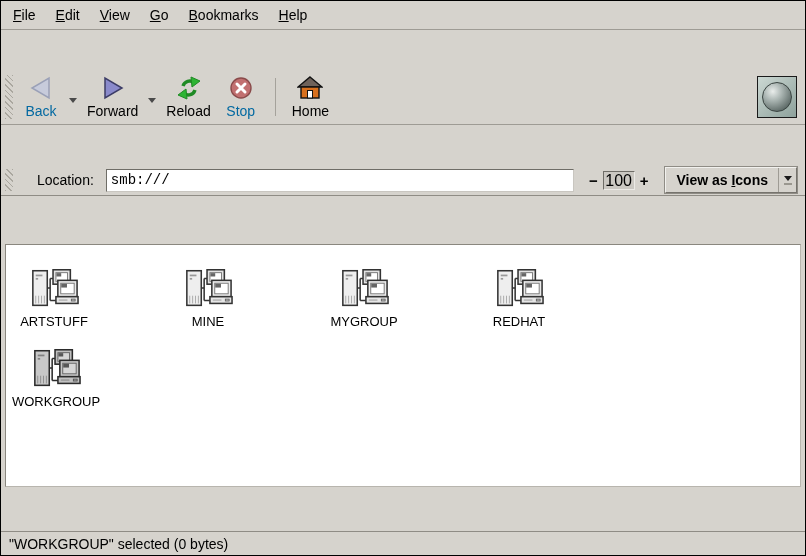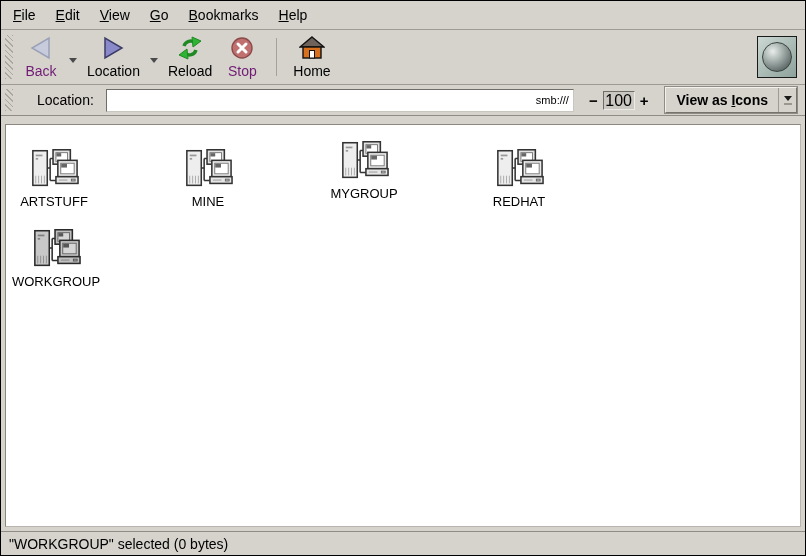--- a/index.html
+++ b/index.html
@@ -4,56 +4,56 @@
 <style>
   html,body{margin:0;padding:0;background:#555;}
   *{box-sizing:border-box;}
   .window{
     width:806px;height:556px;
     border:1px solid #000;
     background:#d6d3cd;
     font-family:"Liberation Sans",sans-serif;
     font-size:14px;color:#000;
     display:flex;flex-direction:column;
-    position:relative;overflow:hidden;
+    position:relative;overflow:hidden;gap:40px;
   }
   
   .menubar{height:29px;display:flex;align-items:center;padding-left:2px;
     border-bottom:1px solid #9e9b94;flex:none;}
   .menu-item{display:inline-block;padding:5px 10px;cursor:default;}
   .menu-item::first-letter{text-decoration:underline;}
   
   .toolbar{height:55px;display:flex;align-items:stretch;
     padding:2px 8px 2px 4px;border-bottom:1px solid #9e9b94;flex:none;}
   .grip{width:8px;margin:3px 4px 3px 0;
     background:repeating-linear-gradient(45deg,#aaa79f 0 1px,transparent 1px 4px);}
   .tb-btn{display:flex;flex-direction:column;align-items:center;justify-content:flex-start;
     padding:3px 6px 1px 6px;min-width:48px;}
   .tb-btn .tb-icon{height:26px;display:flex;align-items:center;justify-content:center;}
   .tb-btn .tb-label{font-size:14px;margin-top:2px;white-space:nowrap;}
-  .tb-btn.disabled .tb-label{color:#701a75;}
+  .tb-btn.disabled .tb-label{color:#0369a1;}
   .chev-wrap{display:flex;align-items:center;padding:0 4px;margin-top:6px;}
   .chev{width:0;height:0;border-left:4px solid transparent;border-right:4px solid transparent;
     border-top:5px solid #4a4a4a;}
   .tb-sep{width:1px;background:#a5a29b;margin:6px 10px;}
   .throbber{margin-left:auto;align-self:center;width:40px;height:42px;
     border:1px solid #1a1a1a;background:linear-gradient(135deg,#ccd8d3,#8da19b);
     display:flex;align-items:center;justify-content:center;}
   .sphere{width:30px;height:30px;border-radius:50%;
     background:radial-gradient(circle at 35% 30%,#e9edeb 0%,#a9b4b1 35%,#5d6a67 78%,#424d4a 100%);
     border:1px solid #3a4441;}
   
   .locbar{height:31px;display:flex;align-items:center;padding:0 8px 0 4px;
     border-bottom:1px solid #8f8c85;flex:none;}
   .locbar .grip{height:22px;margin:0 4px 0 0;}
   .loc-label{margin:0 12px 0 20px;white-space:nowrap;}
   .loc-input{flex:1;height:23px;border:1px solid #6f6d67;
     border-bottom-color:#c9c6c0;border-right-color:#c9c6c0;
-    background:#fff;font-family:Liberation Sans, sans-serif;font-size:11px;
-    padding:0 4px;outline:none;text-align:right;}
+    background:#fff;font-family:Liberation Mono, monospace;font-size:14px;
+    padding:0 4px;outline:none;}
   .zoom-out,.zoom-in{font-weight:bold;font-size:15px;padding:0 5px;cursor:default;}
   .zoom-out{margin-left:10px;}
   .zoom-box{width:32px;height:19px;background:#cbc8c2;border:1px solid;
     border-color:#6f6d67 #eceae6 #eceae6 #6f6d67;
     font-size:16px;text-align:center;line-height:17px;}
   .viewas{margin-left:12px;height:26px;display:flex;align-items:stretch;
     background:#d6d3cd;border:1px solid;border-color:#f2f1ee #76736d #76736d #f2f1ee;
     outline:1px solid #8f8c85;}
   .viewas-text{display:flex;align-items:center;padding:0 10px;white-space:nowrap;font-weight:bold;}
   .viewas-text .fl{display:inline-block;text-align:center;}
@@ -103,21 +103,21 @@
     <div class="chev-wrap">
         <span class="chev"></span>
       </div>
 
     <div class="tb-btn">
       <span class="tb-icon">
         <svg width="26" height="24" viewBox="0 0 26 24">
             <polygon points="5,2 5,22 22,12" fill="#8a8acb" stroke="#3c3c66" stroke-width="1.5"></polygon>
           </svg>
       </span>
-      <span class="tb-label">Location</span>
+      <span class="tb-label">Forward</span>
     </div>
     <div class="chev-wrap">
         <span class="chev"></span>
       </div>
 
 
     <div class="tb-btn">
       <span class="tb-icon">
         <svg width="26" height="24" viewBox="0 0 24 24">
           <path d="M6,10 A7,7 0 0 1 17,6.5" fill="none" stroke="#1f8a24" stroke-width="3.4"></path>
@@ -221,21 +221,21 @@
           <rect x="30" y="13" width="20" height="17" fill="#ececec" stroke="#333" stroke-width="1.6"></rect>
           <rect x="33" y="16" width="14" height="11" fill="#fff" stroke="#777" stroke-width="1"></rect>
           <rect x="33.5" y="16.5" width="6" height="4" fill="#666"></rect>
           <rect x="28" y="30" width="23" height="7" fill="#e6e6e6" stroke="#333" stroke-width="1.6"></rect>
           <line x1="31" y1="33.5" x2="40" y2="33.5" stroke="#999"></line>
           <rect x="44" y="32.5" width="4" height="2" fill="#bbb" stroke="#555" stroke-width="0.8"></rect>
         </svg>
         <div class="cell-label">MINE</div>
       </div>
 
-      <div class="cell" style="left:288px;top:14px;">
+      <div class="cell" style="left:288px;top:22px;">
         <svg width="50" height="44" viewBox="0 0 52 44">
           <rect x="4" y="3" width="15" height="36" fill="#eee" stroke="#333" stroke-width="1.6"></rect>
           <rect x="7" y="7" width="7" height="1.8" fill="#999"></rect>
             <rect x="7" y="10.5" width="2.5" height="1.8" fill="#999"></rect>
           <g stroke="#aaa" stroke-width="1">
               <line x1="7" y1="29" x2="7" y2="37"></line>
               <line x1="10" y1="29" x2="10" y2="37"></line>
               <line x1="13" y1="29" x2="13" y2="37"></line>
               <line x1="16" y1="29" x2="16" y2="37"></line>
             </g>

